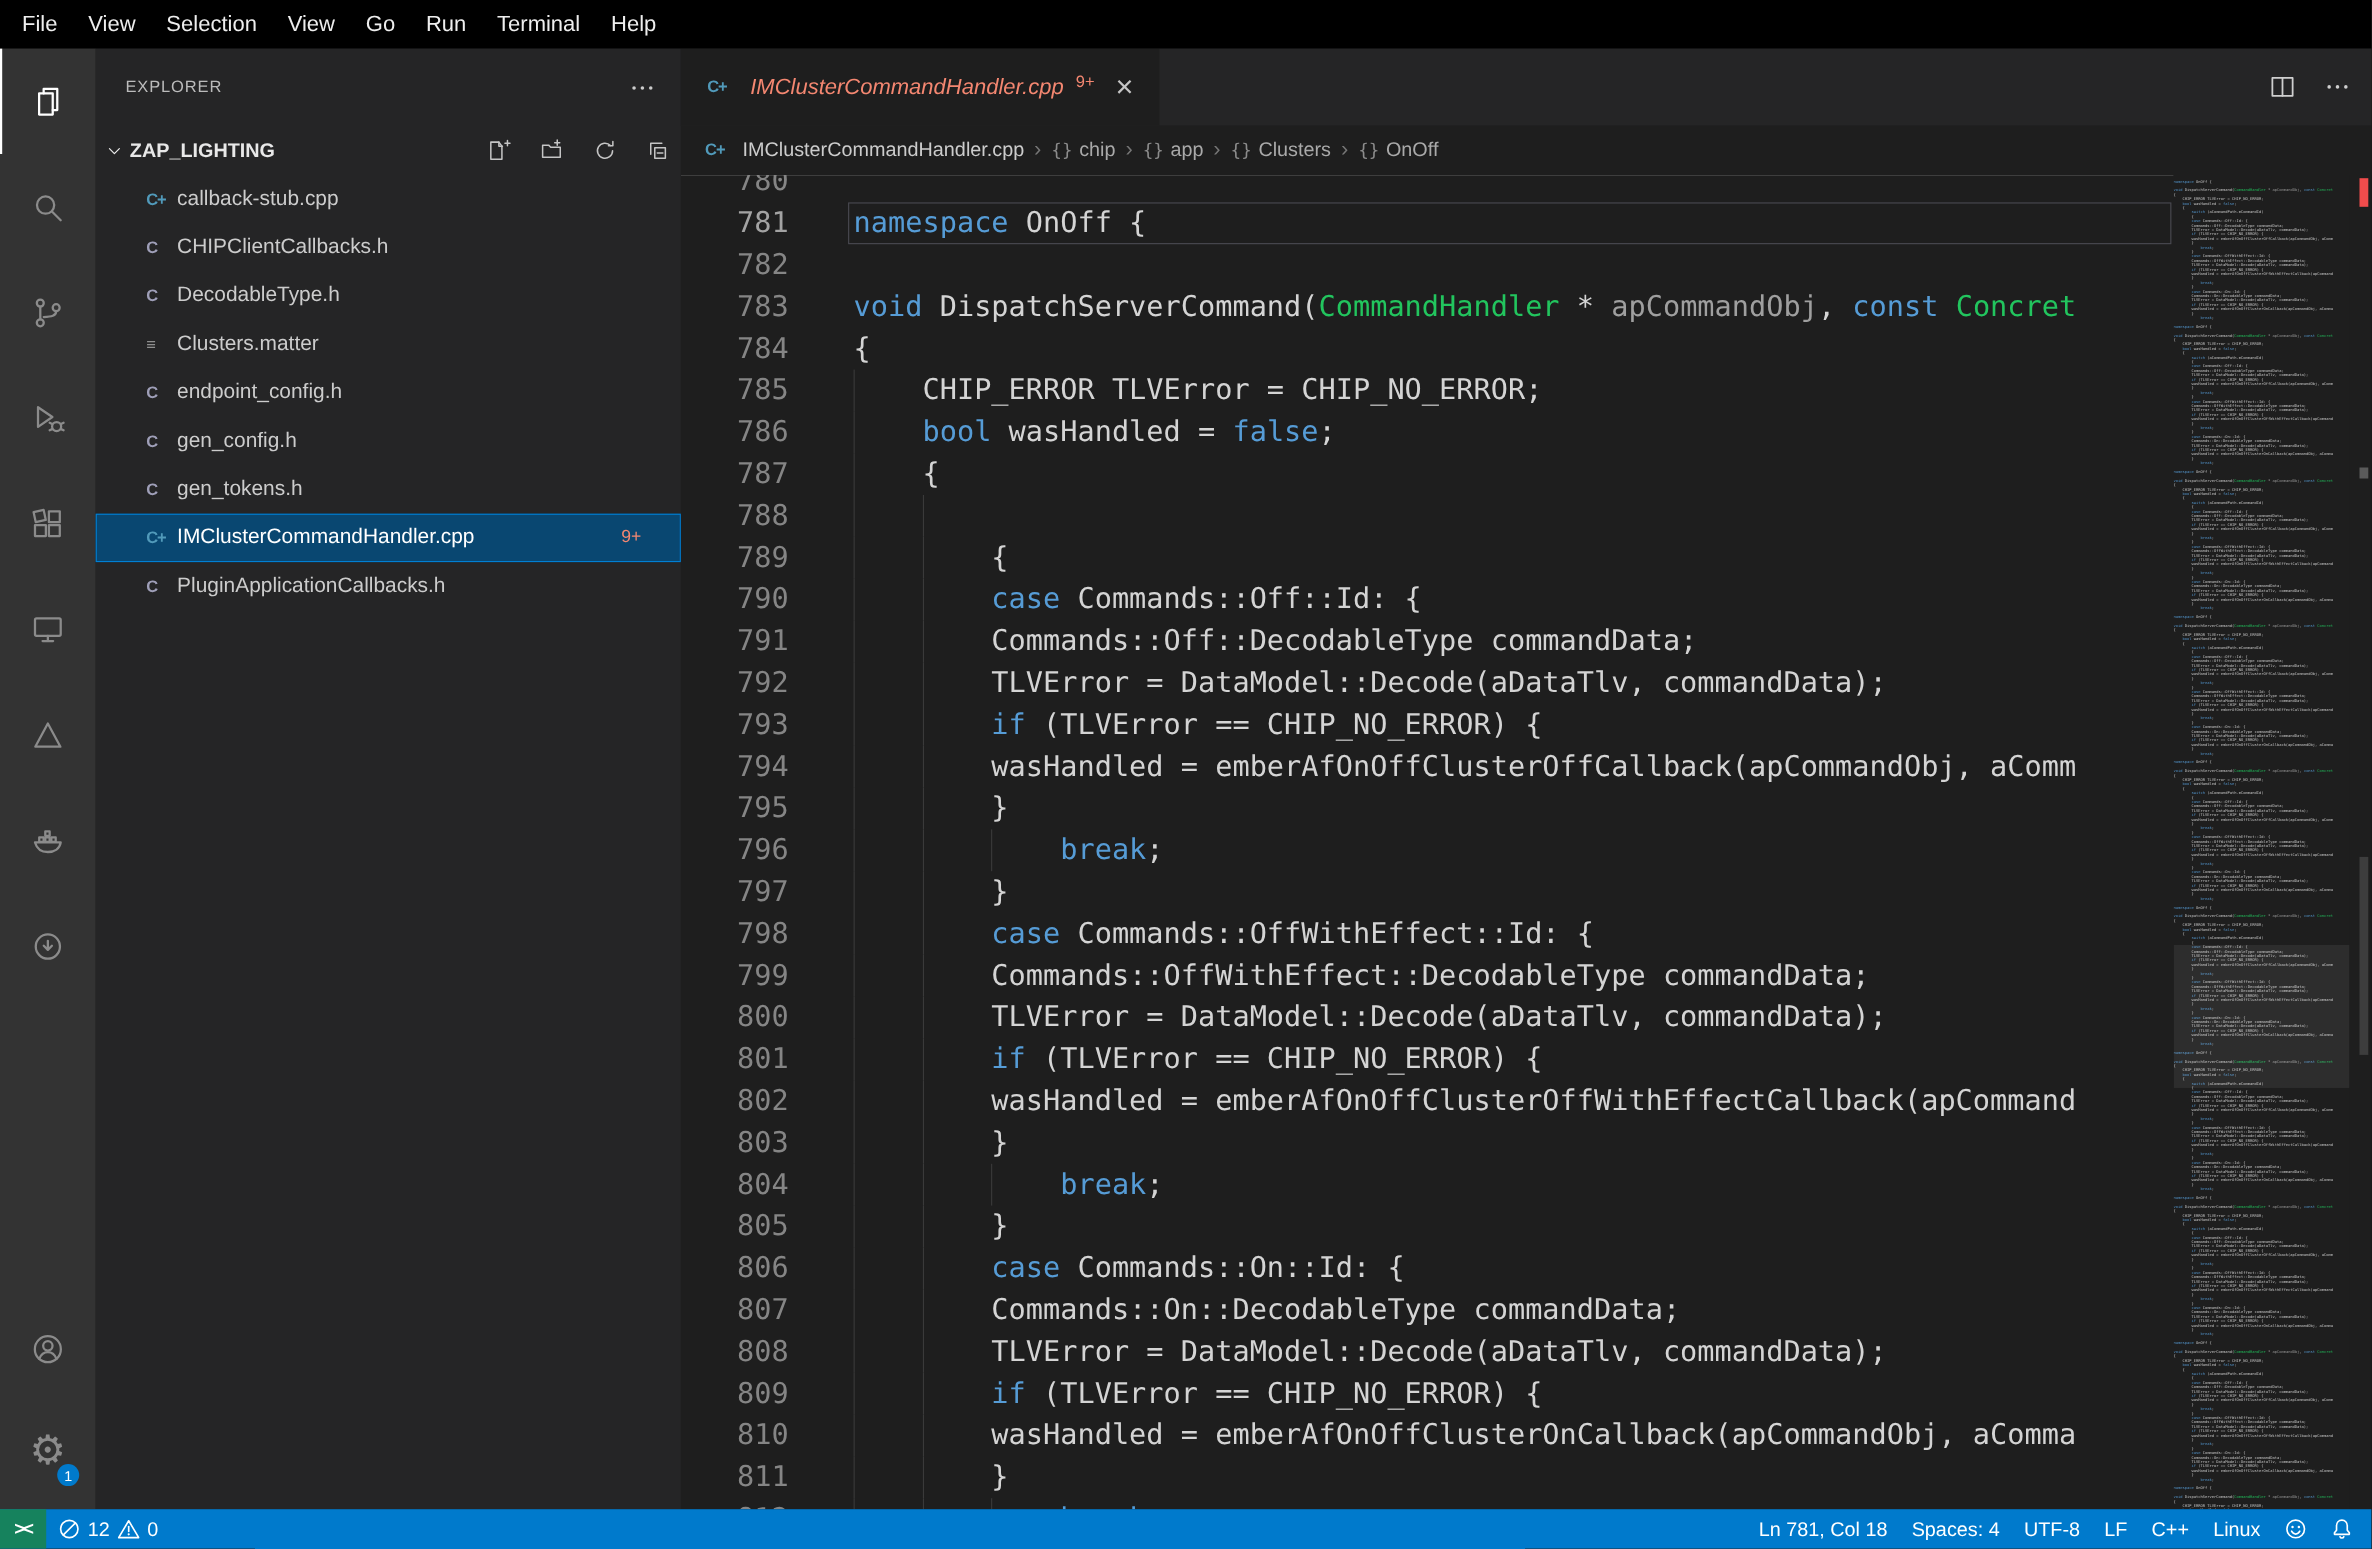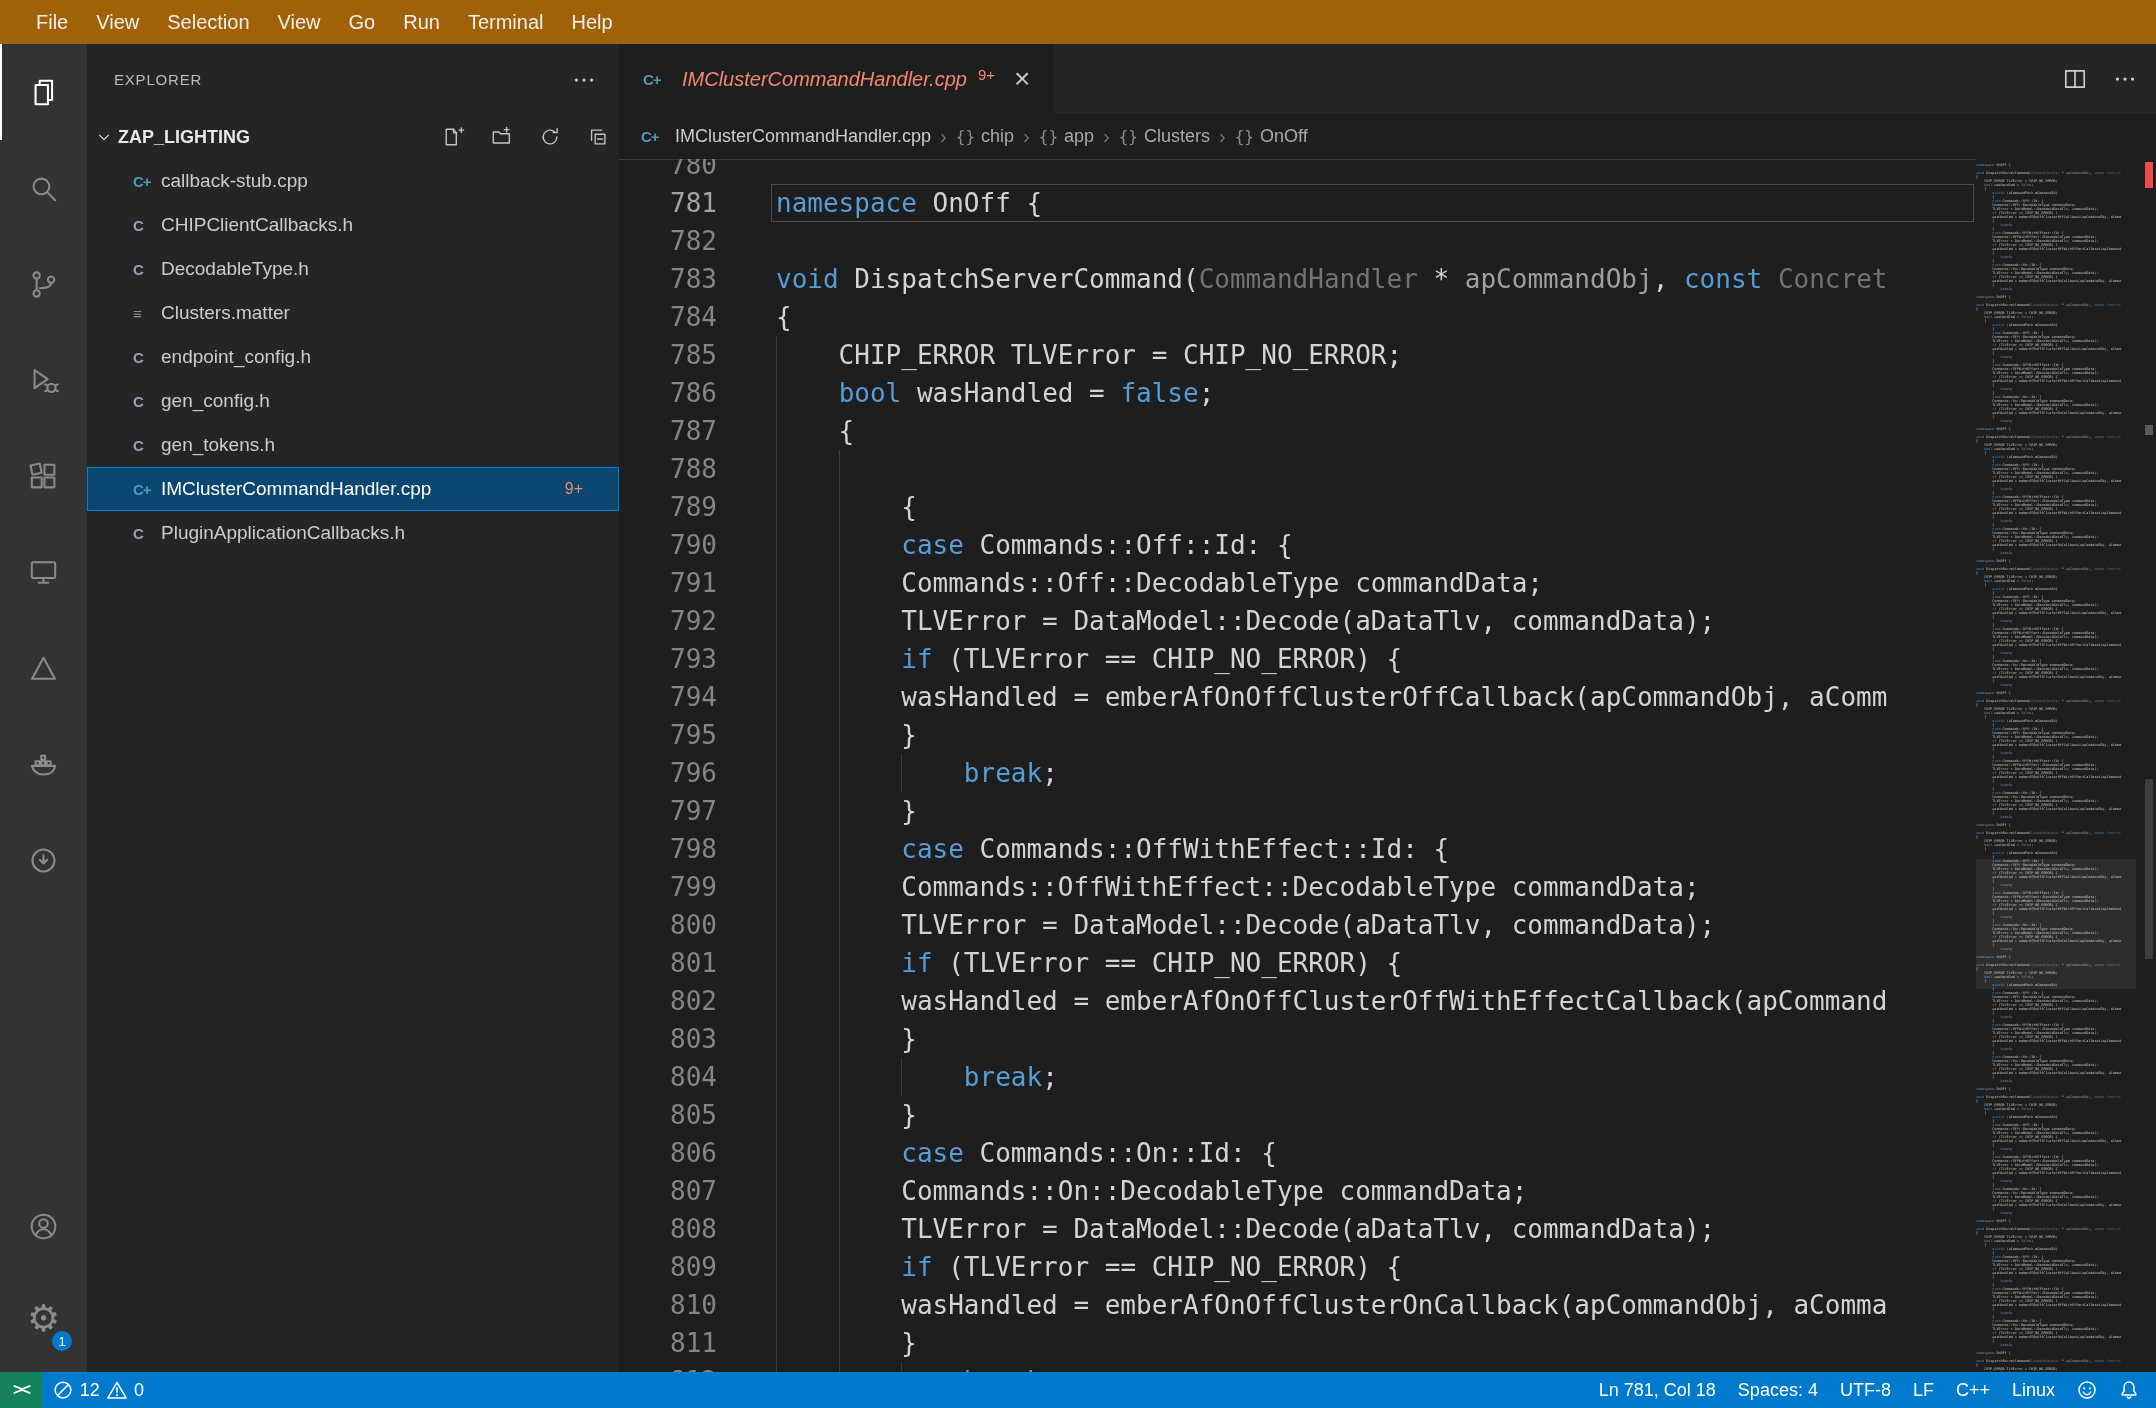--- a/index.html
+++ b/index.html
@@ -1,19 +1,19 @@
 <!DOCTYPE html>
 <html><head>
 <meta charset="utf-8">
 <style>
 *{margin:0;padding:0;box-sizing:border-box}
 html,body{width:2156px;height:1408px;overflow:hidden;background:#1e1e1e;font-family:"Liberation Sans",sans-serif;position:relative}
 .app{position:absolute;inset:0}
 
-.menubar{position:absolute;top:0;left:0;right:0;height:44px;background:#a16207;display:flex;align-items:flex-end;padding-left:22px;z-index:5}
+.menubar{position:absolute;top:0;left:0;right:0;height:44px;background:#000000;display:flex;align-items:flex-end;padding-left:6px;z-index:5}
 .menu-item{color:#eeeeee;font-size:20px;padding:0 14px;height:44px;line-height:44px;cursor:default}
 
 .activitybar{position:absolute;top:44px;bottom:36px;left:0;width:87px;background:#333333}
 .ab-item{width:87px;height:96px;display:flex;align-items:center;justify-content:center;color:#8b8b8b;position:relative}
 .ab-item.active{color:#ffffff;border-left:2px solid #ffffff}
 .ab-bottom{position:absolute;bottom:8px;left:0;width:87px}
 .ab-bottom .ab-item{height:92px}
 .ab-badge{position:absolute;right:15px;bottom:13px;min-width:20px;height:20px;border-radius:10px;background:#007acc;color:#fff;font-size:13px;display:flex;align-items:center;justify-content:center;font-family:"Liberation Sans",sans-serif}
 
 .sidebar{position:absolute;top:44px;bottom:36px;left:87px;width:532px;background:#252526;color:#cccccc}
@@ -43,21 +43,21 @@
 .bc-item{display:flex;align-items:center;gap:6px}
 
 .editor{position:absolute;top:115px;left:0;right:0;bottom:0;overflow:hidden;font-family:"DejaVu Sans Mono",monospace;font-size:26px}
 .topline{position:absolute;top:0;left:0;width:1357px;height:1px;background:#3e3e3e}
 .curline{position:absolute;left:152px;width:1203px;height:38px;border:1px solid #4a4a52;pointer-events:none}
 .code-row{position:absolute;left:0;width:100%;height:38px;line-height:38px;white-space:pre}
 .ln{position:absolute;left:0;width:98px;text-align:right;color:#858585}
 .ln.active{color:#a3a3a3}
 .ctext{position:absolute;left:157px;top:0}
 .iguide{position:absolute;top:0;height:100%;width:1px;background:#3a3a3a}
-.c-k{color:#569cd6}.c-t{color:#737373}.c-p{color:#d4d4d4}.c-v{color:#9f9f9f}
+.c-k{color:#569cd6}.c-t{color:#22c55e}.c-p{color:#d4d4d4}.c-v{color:#9f9f9f}
 .minimap{position:absolute;top:0;right:20px;width:160px;bottom:0;overflow:hidden;background:#1e1e1e}
 .mm-line{height:4px;line-height:4px;font-size:3.4px;white-space:pre;opacity:.9}
 .mm-slider{position:absolute;top:700px;left:0;right:0;height:130px;background:rgba(255,255,255,.07)}
 .ruler{position:absolute;top:0;right:0;bottom:0;width:20px;background:#1e1e1e}
 .ruler .mark{position:absolute;right:3px;width:8px}
 
 .statusbar{position:absolute;left:0;right:0;bottom:0;height:36px;background:#007acc;color:#fff;display:flex;align-items:center;font-size:18px}
 .sb-remote{height:36px;background:#16825d;display:flex;align-items:center;padding:0 13px;font-weight:bold;font-size:17px;letter-spacing:-2px}
 .sb-item{display:flex;align-items:center;gap:7px;padding:0 11px;height:36px}
 .sb-right{margin-left:auto;display:flex;align-items:center;padding-right:6px}

